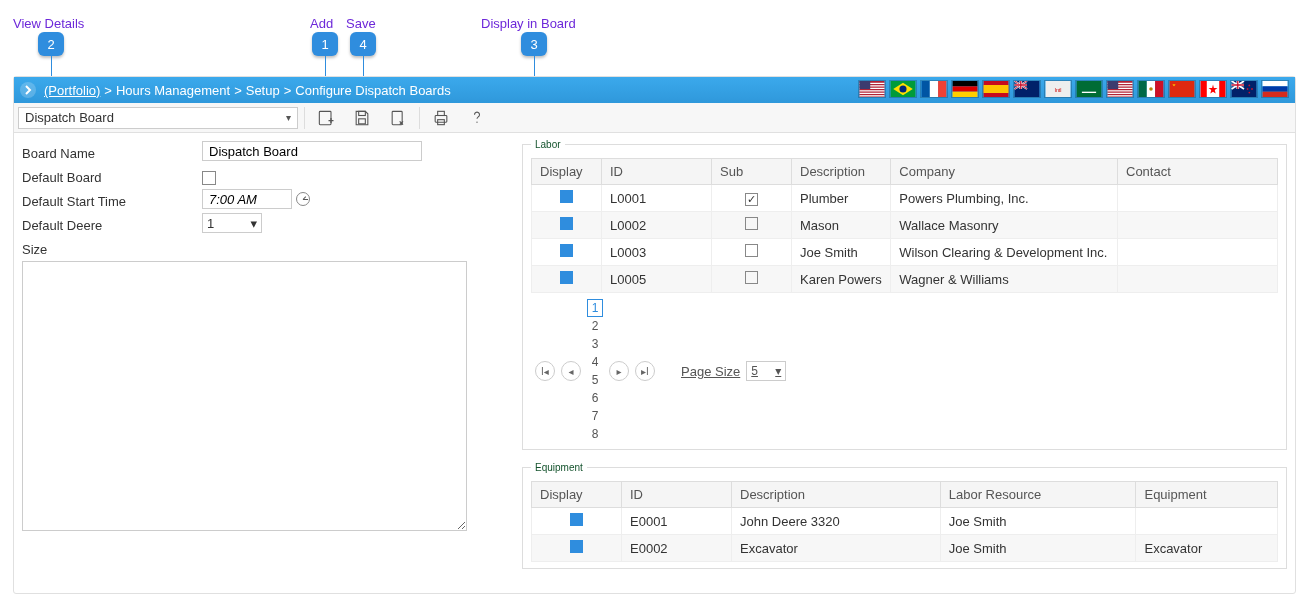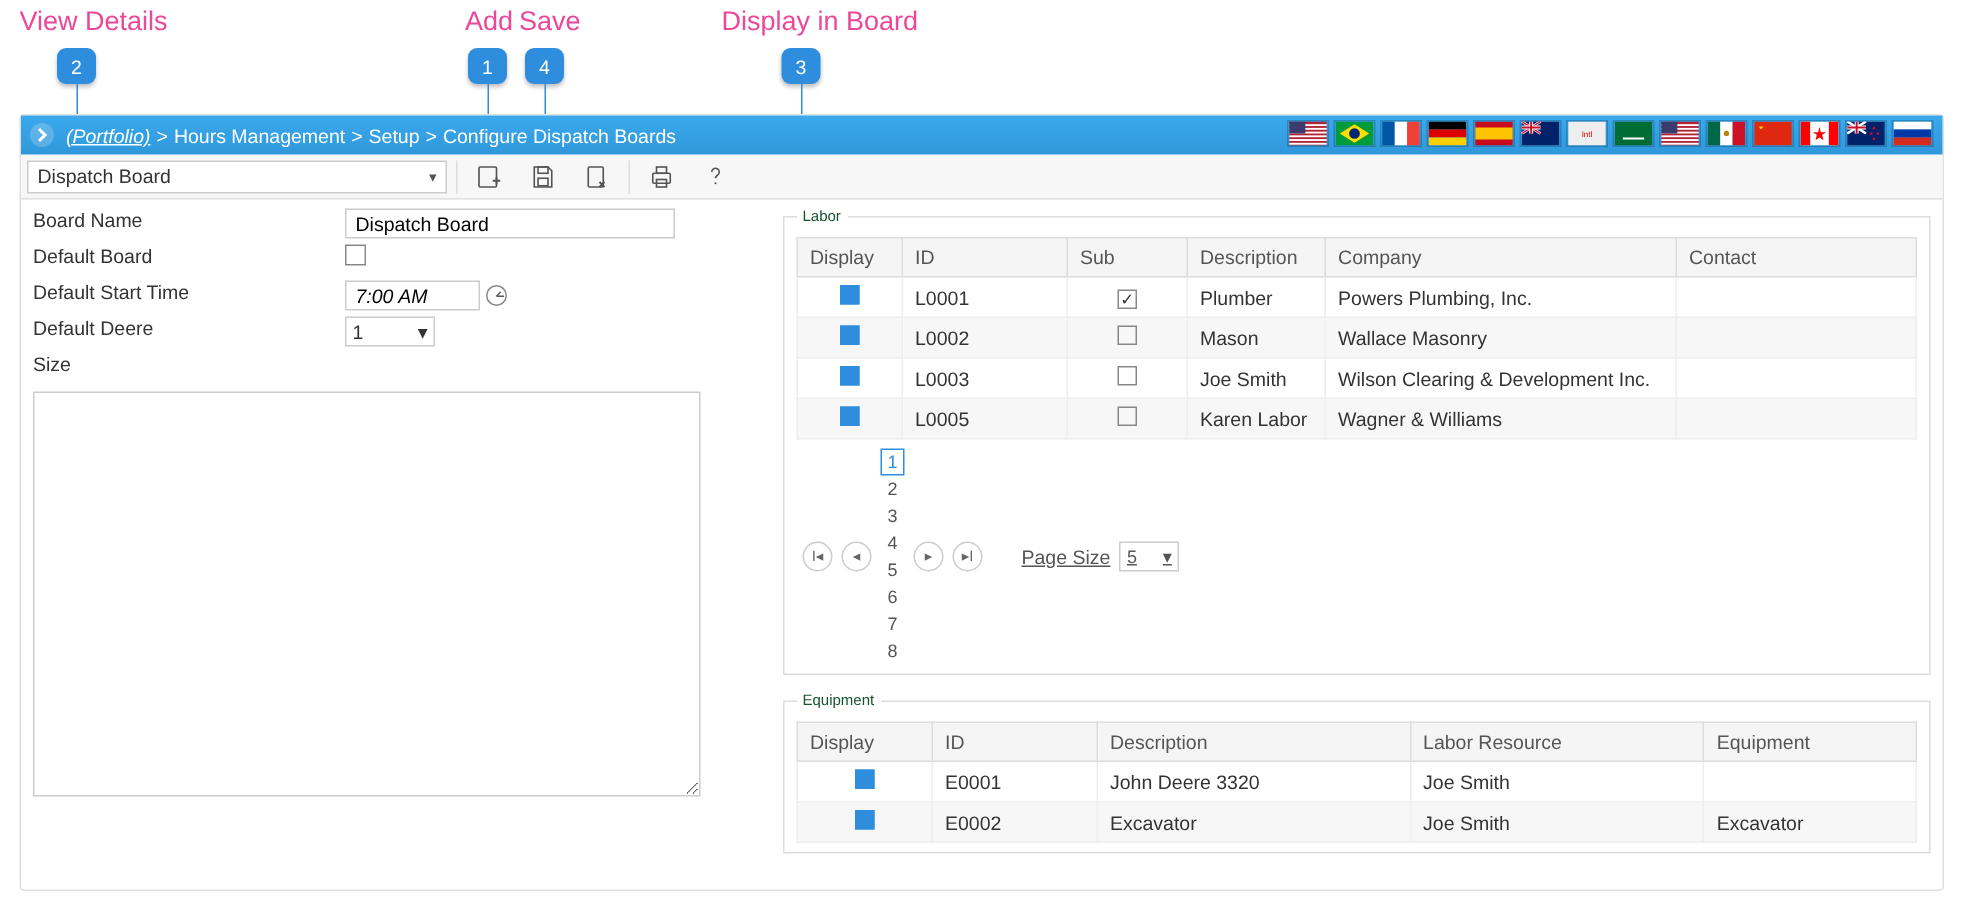--- a/index.html
+++ b/index.html
@@ -17,23 +17,23 @@
   
   .callouts {
     position: absolute;
     top: 4px;
     left: 0;
     width: 100%;
     height: 75px;
   }
   .callout-label {
     position: absolute;
-    font-size: 18px;
-    color: #ec4899;
-    top: 0;
+    font-size: 13px;
+    color: #6d28d9;
+    top: 12px;
   }
   .callout-num {
     position: absolute;
     top: 28px;
     width: 26px;
     height: 24px;
     background: #2f8dde;
     color: #fff;
     border-radius: 6px;
     display: flex;
@@ -69,21 +69,21 @@
     position: relative;
   }
   .breadcrumb-bar .chev {
     width: 16px; height: 16px;
     background:#fff3;
     border-radius:50%;
     display:flex;align-items:center;justify-content:center;
     margin-right:6px;
     color:#fff;
   }
-  .breadcrumb-bar a { color:#fff; text-decoration:underline; cursor:pointer;font-style:italic;}
+  .breadcrumb-bar a { color:#fff; text-decoration:underline; cursor:pointer;}
   .breadcrumb-bar .crumb { margin: 0 2px;}
   .flags {
     position:absolute;
     right:6px; top:3px;
     display:flex;
     gap:3px;
   }
   .flag { width:28px; height:18px; border:1px solid rgba(0,0,0,0.2); display:inline-block;}
   .flag svg { width:100%; height:100%; display:block;}
 
@@ -117,21 +117,21 @@
   .tool-btn svg { width:20px; height:20px; stroke:#555; fill:none; stroke-width:1.3;}
   .tool-sep { width:1px; height:22px; background:#ddd;}
 
   .body-area {
     display:flex;
     align-items:flex-start;
     padding: 6px 8px 12px 8px;
     gap: 20px;
   }
   .left-form { width: 480px; }
-  .form-row { display:flex; align-items:flex-start; height:22px; margin-bottom:2px;gap:28px;}
+  .form-row { display:flex; align-items:flex-end; height:22px; margin-bottom:2px;}
   .form-row label { width:180px; font-size:13px; color:#333;}
   .form-row input[type=text] {
     border:1px solid #ccc; height:20px; padding:0 6px; font-size:13px;
   }
   .form-row .time-wrap { display:flex; align-items:center; gap:4px;}
   .form-row .time-wrap .clock { width:14px;height:14px; border:1px solid #888; border-radius:50%; position:relative;}
   .form-row .time-wrap .clock::before {content:"";position:absolute;left:50%;top:50%;width:4px;height:1px;background:#555;transform-origin:left;transform:rotate(-45deg);}
   .form-row .time-wrap .clock::after {content:"";position:absolute;left:50%;top:50%;width:5px;height:1px;background:#555;transform-origin:left;}
   .checkbox {
     width:14px;height:14px;border:1px solid #888;display:inline-block;
@@ -462,21 +462,21 @@
                 <td>L0003</td>
                 <td class="col-center"><span class="sub-check "></span></td>
                 <td>Joe Smith</td>
                 <td>Wilson Clearing &amp; Development Inc.</td>
                 <td></td>
               </tr>
               <tr>
                 <td class="col-center"><span class="disp-box filled"></span></td>
                 <td>L0005</td>
                 <td class="col-center"><span class="sub-check "></span></td>
-                <td>Karen Labor</td>
+                <td>Karen Powers</td>
                 <td>Wagner &amp; Williams</td>
                 <td></td>
               </tr>
             </tbody>
         </table>
         <div class="pager">
           <span class="pg-btn">I◂</span>
           <span class="pg-btn">◂</span>
           <span id="labor-pages">
               <span class="pg-num active">1</span>

